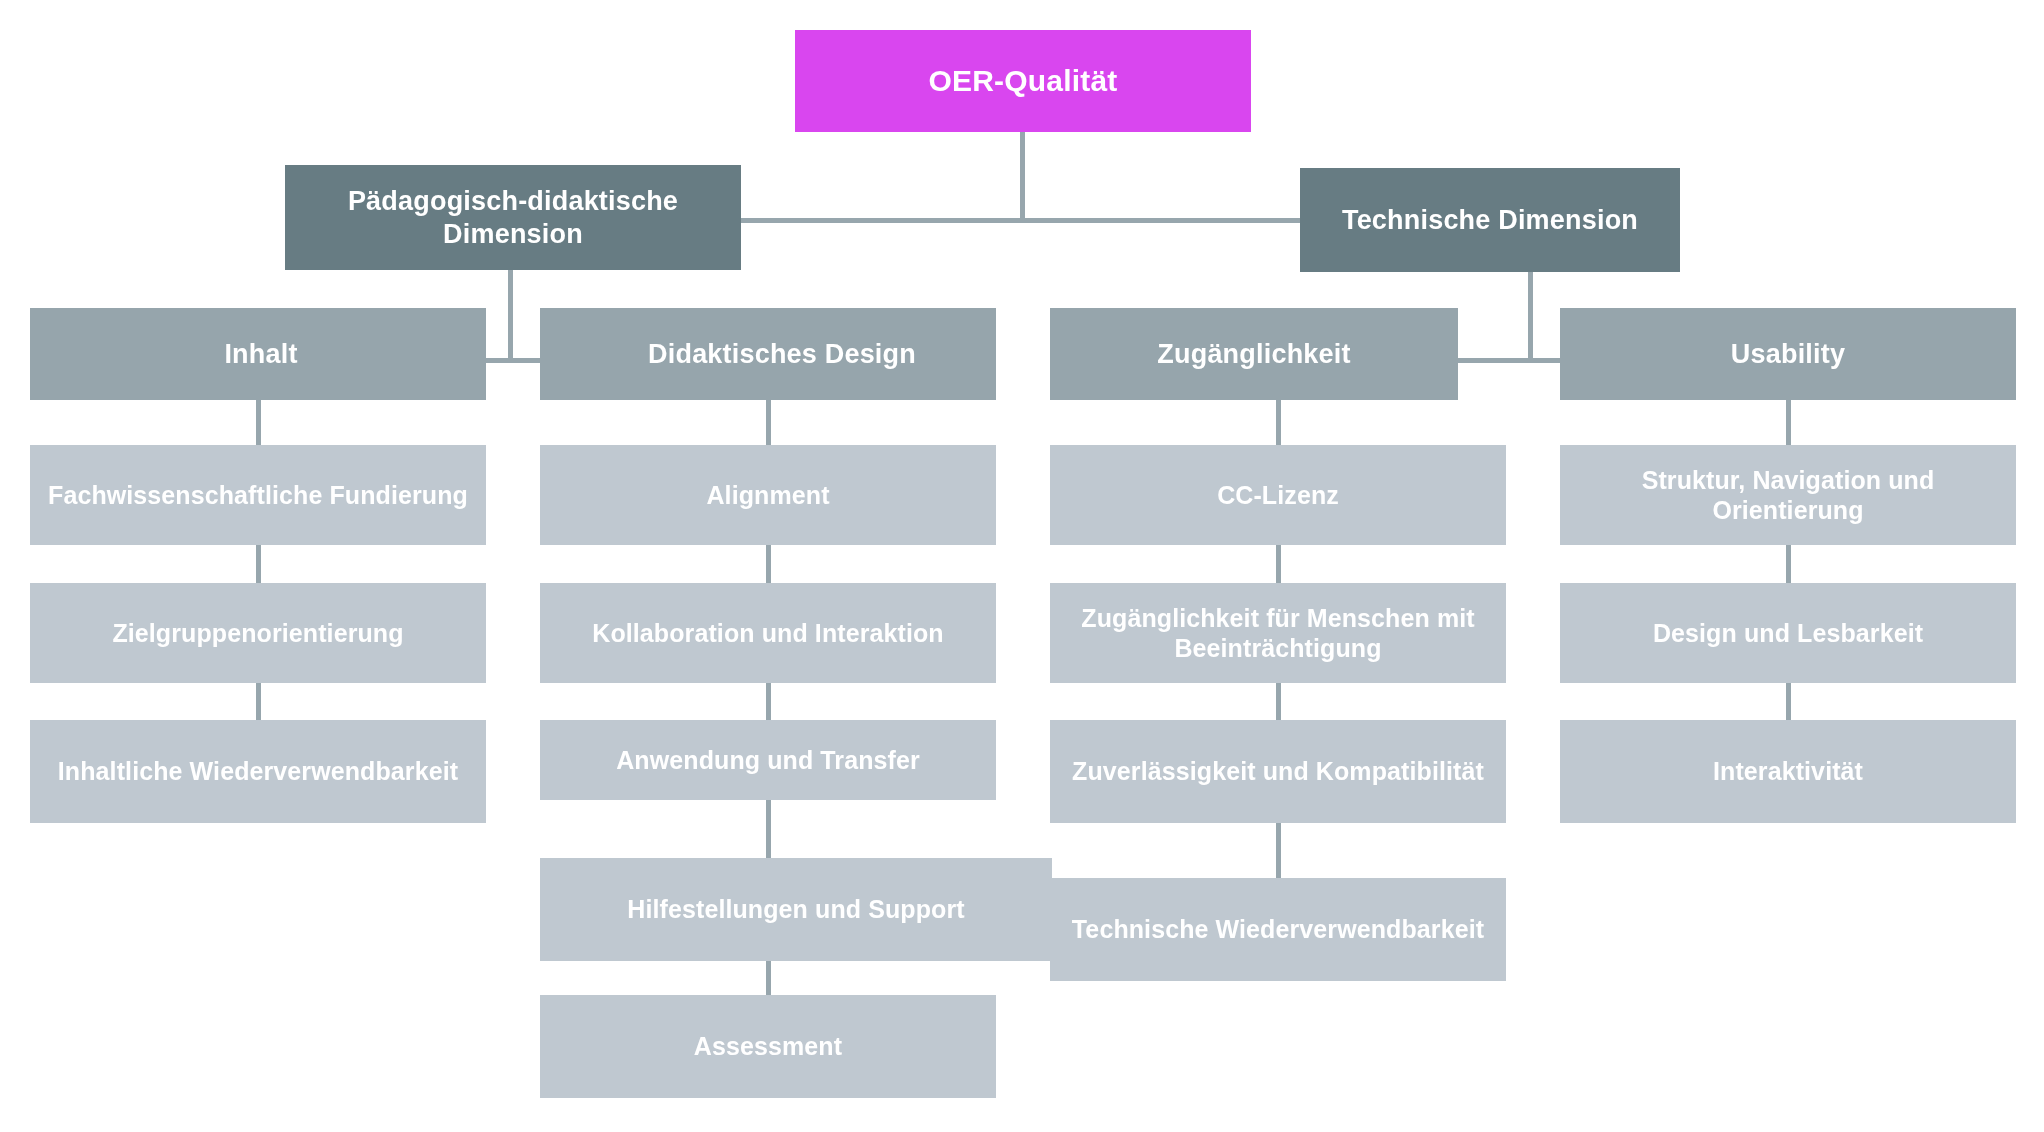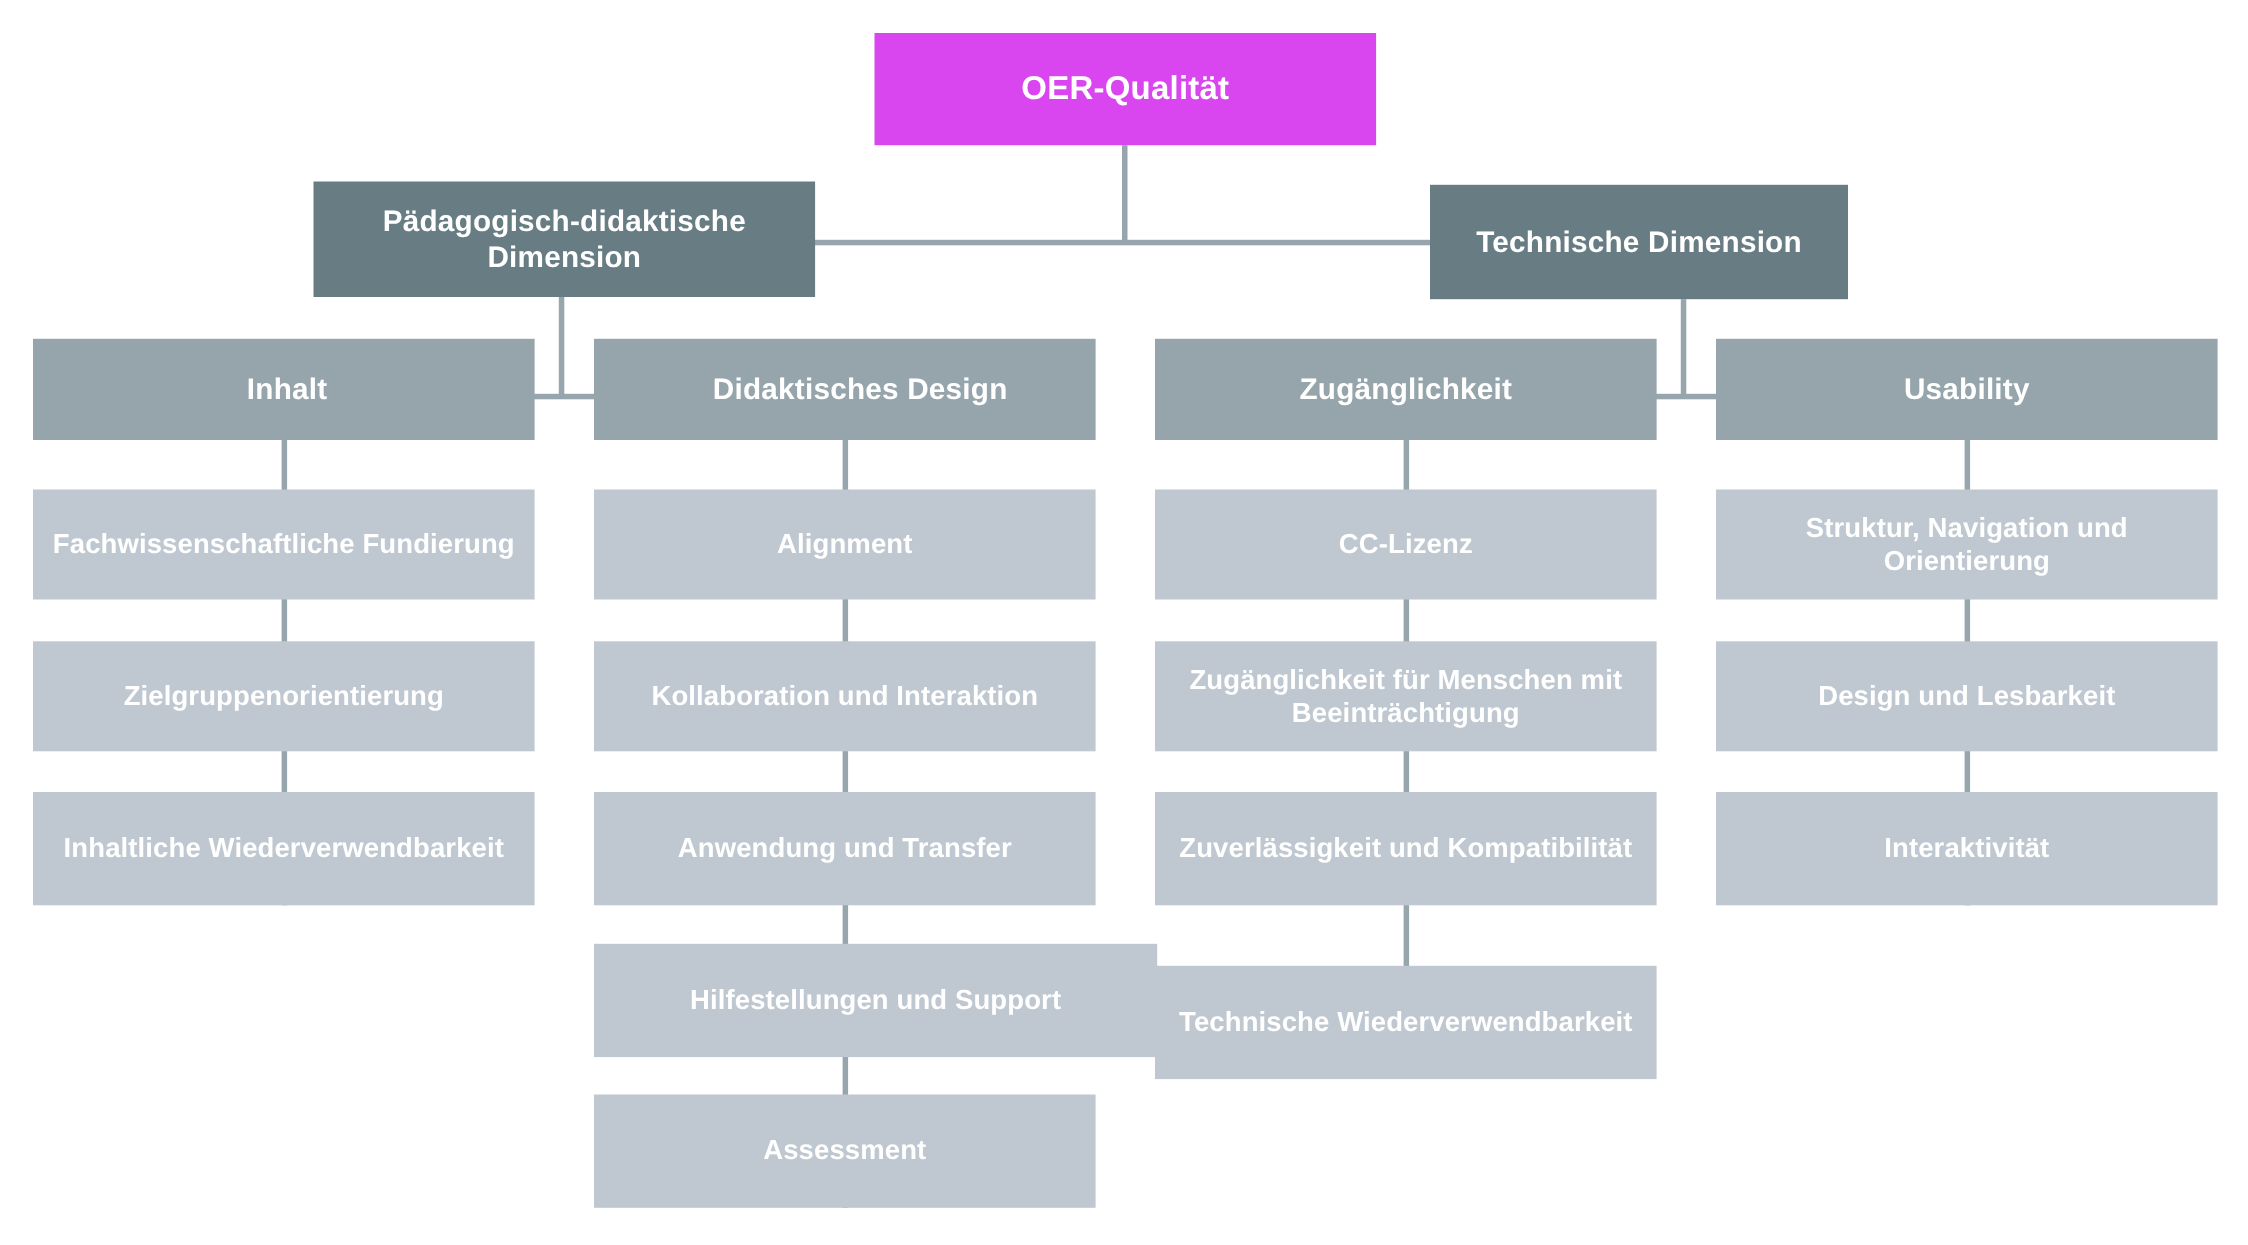--- a/index.html
+++ b/index.html
@@ -54,31 +54,31 @@
   <div class="node lvl-root" style="left:795px;top:30px;width:456px;height:102px;">OER-Qualität</div>
 
   <div class="node lvl-dim" style="left:285px;top:165px;width:456px;height:105px;">Pädagogisch-didaktische Dimension</div>
 
   <div class="node lvl-dim" style="left:1300px;top:168px;width:380px;height:104px;">Technische Dimension</div>
 
   <div class="node lvl-cat" style="left:30px;top:308px;width:456px;height:92px;padding-left:16px;">Inhalt</div>
 
   <div class="node lvl-cat" style="left:540px;top:308px;width:456px;height:92px;padding-left:38px;">Didaktisches Design</div>
 
-  <div class="node lvl-cat" style="left:1050px;top:308px;width:456px;height:92px;">Zugänglichkeit</div>
+  <div class="node lvl-cat" style="left:1050px;top:308px;width:408px;height:92px;">Zugänglichkeit</div>
 
   <div class="node lvl-cat" style="left:1560px;top:308px;width:456px;height:92px;">Usability</div>
 
   <div class="node lvl-leaf" style="left:30px;top:445px;width:456px;height:100px;">Fachwissenschaftliche Fundierung</div>
   <div class="node lvl-leaf" style="left:30px;top:720px;width:456px;height:103px;">Inhaltliche Wiederverwendbarkeit</div>
   <div class="node lvl-leaf" style="left:30px;top:583px;width:456px;height:100px;">Zielgruppenorientierung</div>
 
   <div class="node lvl-leaf" style="left:540px;top:445px;width:456px;height:100px;">Alignment</div>
   <div class="node lvl-leaf" style="left:540px;top:583px;width:456px;height:100px;">Kollaboration und Interaktion</div>
-  <div class="node lvl-leaf" style="left:540px;top:720px;width:456px;height:103px;">Anwendung und Transfer</div>
+  <div class="node lvl-leaf" style="left:540px;top:720px;width:456px;height:80px;">Anwendung und Transfer</div>
   <div class="node lvl-leaf" style="left:540px;top:858px;width:512px;height:103px;">Hilfestellungen und Support</div>
   <div class="node lvl-leaf" style="left:540px;top:995px;width:456px;height:103px;">Assessment</div>
 
   <div class="node lvl-leaf" style="left:1050px;top:445px;width:456px;height:100px;">CC-Lizenz</div>
   <div class="node lvl-leaf" style="left:1050px;top:583px;width:456px;height:100px;">Zugänglichkeit für Menschen mit Beeinträchtigung</div>
   <div class="node lvl-leaf" style="left:1050px;top:720px;width:456px;height:103px;">Zuverlässigkeit und Kompatibilität</div>
   <div class="node lvl-leaf" style="left:1050px;top:858px;width:456px;height:103px;margin-top:20px;">Technische Wiederverwendbarkeit</div>
 
   <div class="node lvl-leaf" style="left:1560px;top:445px;width:456px;height:100px;">Struktur, Navigation und Orientierung</div>
   <div class="node lvl-leaf" style="left:1560px;top:583px;width:456px;height:100px;">Design und Lesbarkeit</div>

